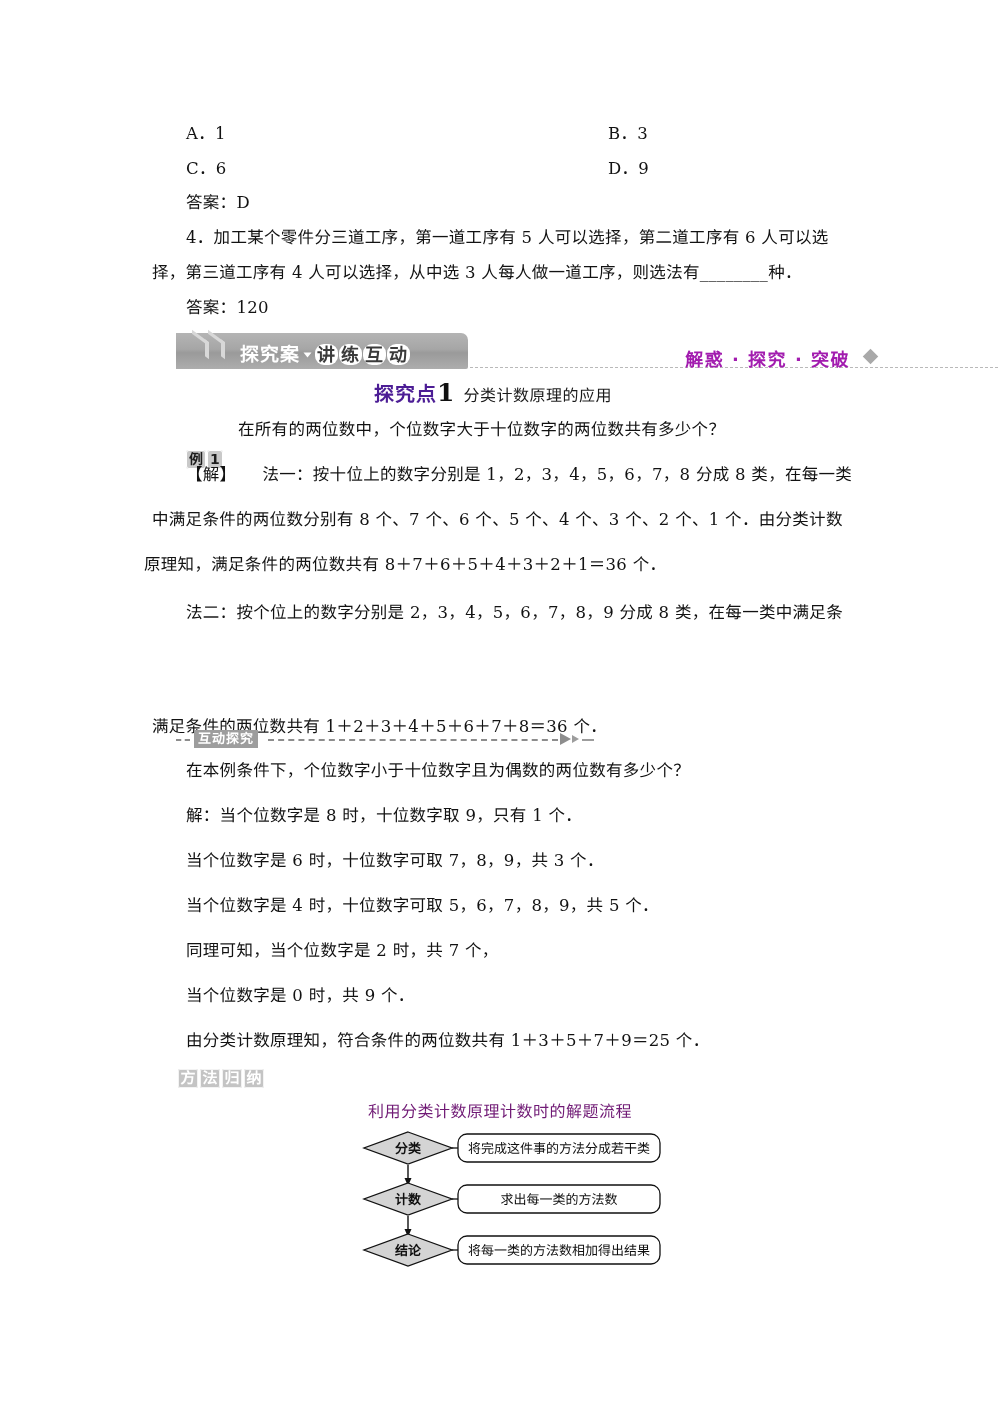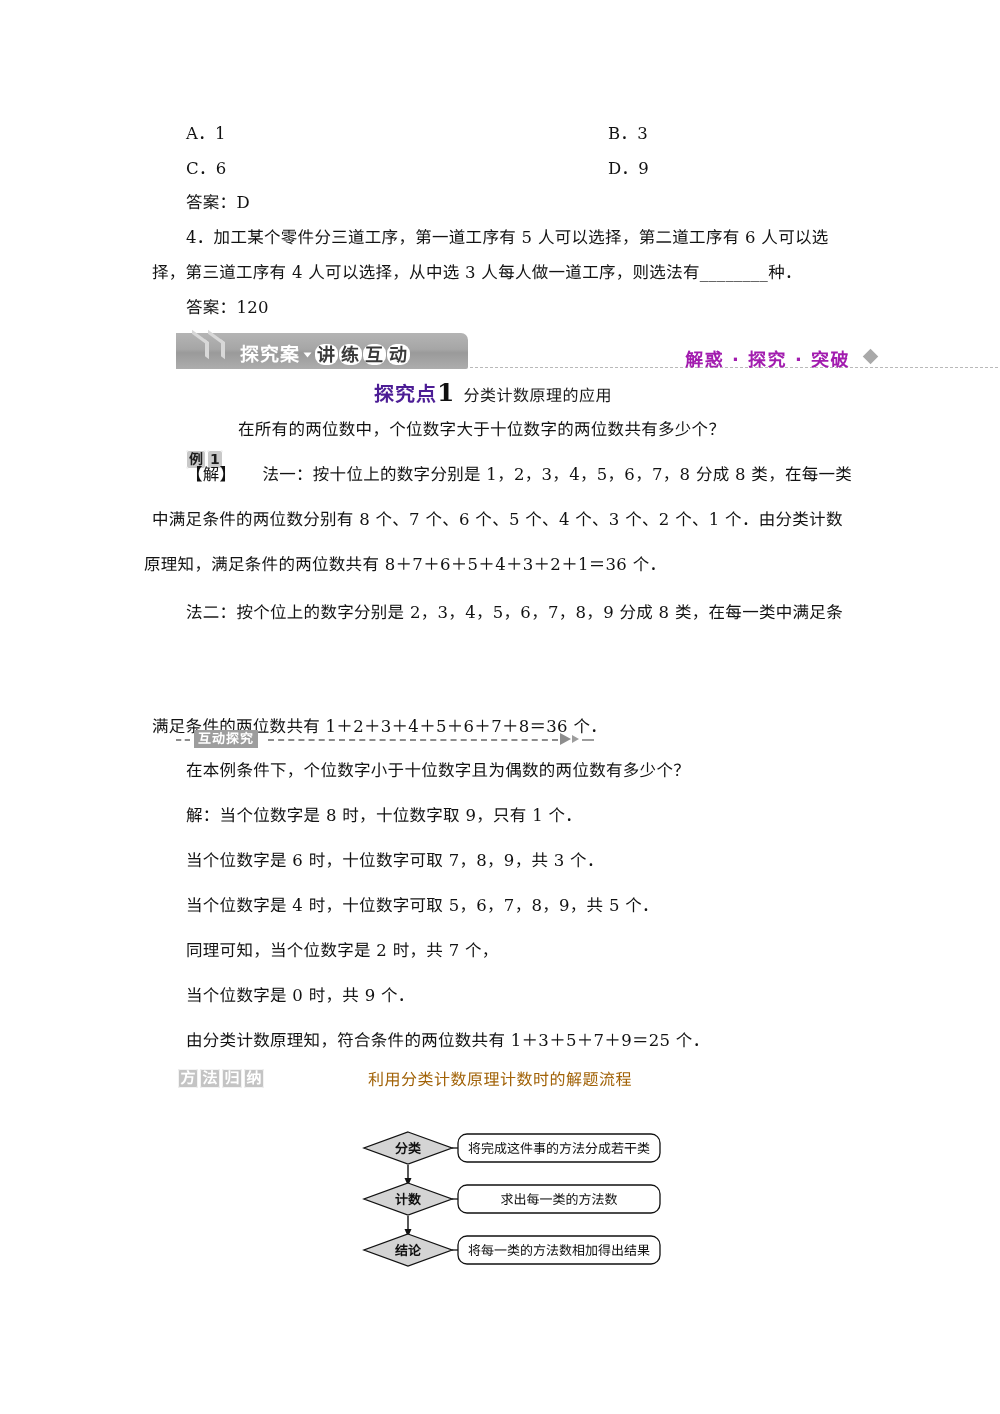--- a/index.html
+++ b/index.html
@@ -248,25 +248,25 @@
     text-align: center;
     border-radius: 2px;
     margin-right: 2px;
     box-shadow: inset 0 0 0 1px #f3f3f3;
   }
 
   
   .flow-title {
     position: absolute;
     left: 0; right: 0;
-    top: 1066px;
+    top: 1098px;
     text-align: center;
     font-family: Liberation Sans, sans-serif;
     font-size: 16px;
-    color: #a16207;
+    color: #701a75;
     letter-spacing: 0.5px;
   }
   .flow {
     position: absolute;
     left: 340px;
     top: 1128px;
     width: 360px;
     height: 145px;
   }
   .flow svg { display: block; }

